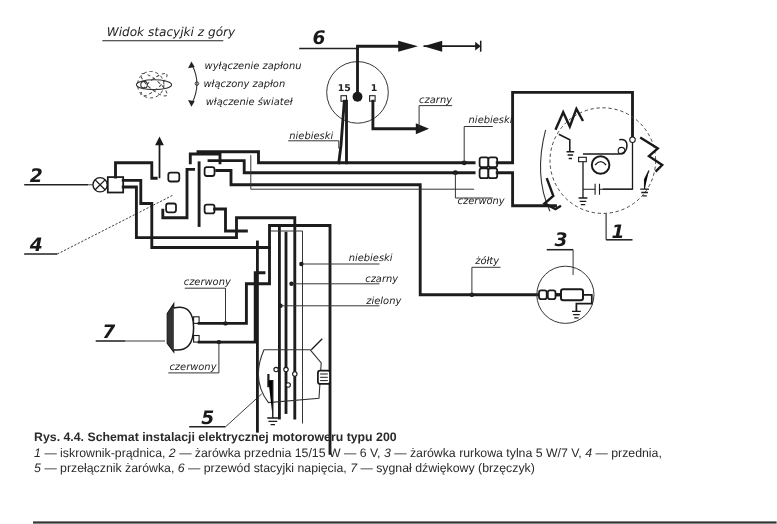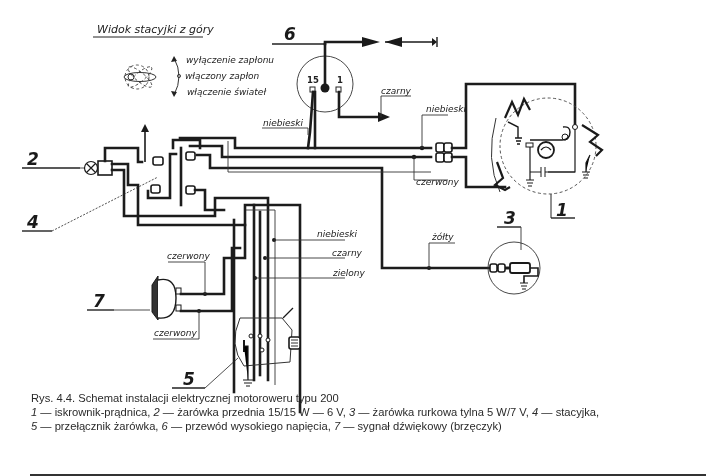--- a/index.html
+++ b/index.html
@@ -5,21 +5,21 @@
   html, body { margin:0; padding:0; background:#fff; }
   body { width:706px; height:476px; position:relative; overflow:hidden; font-family:"Liberation Sans", sans-serif; color:#1a1a1a; }
   #schematic { position:absolute; left:0; top:0; width:706px; height:476px; }
   .w { fill:none; stroke:#1c1c1c; stroke-width:2.6; stroke-linejoin:miter; stroke-linecap:square; }
   .thin { fill:none; stroke:#333; stroke-width:0.9; }
   .dash { fill:none; stroke:#444; stroke-width:0.9; stroke-dasharray:3 2.5; }
   .hand { font-family:"DejaVu Sans", sans-serif; font-style:italic; font-size:9px; fill:#222; }
   .num { font-family:"DejaVu Sans", sans-serif; font-style:italic; font-weight:bold; font-size:17px; fill:#1a1a1a; }
   .title-hand { font-family:"DejaVu Sans", sans-serif; font-style:italic; font-size:11px; fill:#222; }
   .caption { position:absolute; left:31px; top:391px; width:670px; font-family:"Liberation Sans", sans-serif; font-size:11.2px; line-height:14px; color:#2a2a2a; }
-  .caption .cap-title { font-weight:normal; }
+  .caption .cap-title { font-weight:bold; }
   .bottom-rule { position:absolute; left:30px; top:474px; width:676px; height:2px; background:#333; }
 </style>
 </head>
 <body>
 
 <svg id="schematic" viewBox="0 0 706 476" xmlns="http://www.w3.org/2000/svg">
 
   <g>
     <text class="title-hand" x="97" y="33">Widok stacyjki z góry</text>
     <line x1="93" y1="37" x2="203" y2="37" stroke="#222" stroke-width="1"></line>
@@ -201,20 +201,20 @@
     <circle cx="262" cy="350" r="2" fill="#fff" stroke="#1a1a1a" stroke-width="1"></circle>
     <text class="num" x="183" y="385">5</text>
     <line x1="172" y1="388" x2="205" y2="388" stroke="#222" stroke-width="1.4"></line>
     <line x1="205" y1="388" x2="238" y2="358" stroke="#222" stroke-width="0.8"></line>
   </g>
 </svg>
 
 <div class="caption">
   <div class="cap-title">Rys. 4.4. Schemat instalacji elektrycznej motoroweru typu 200</div>
   <div>
-    <i>1</i><span> — iskrownik-prądnica, </span><i>2</i><span> — żarówka przednia 15/15 W — 6 V, </span><i>3</i><span> — żarówka rurkowa tylna 5 W/7 V, </span><i>4</i><span> — stacyjka,</span>
+    <i>1</i><span> — iskrownik-prądnica, </span><i>2</i><span> — żarówka przednia 15/15 W — 6 V, </span><i>3</i><span> — żarówka rurkowa tylna 5 W/7 V, </span><i>4</i><span> — przednia,</span>
   </div>
   <div>
-    <i>5</i><span> — przełącznik żarówka, </span><i>6</i><span> — przewód wysokiego napięcia, </span><i>7</i><span> — sygnał dźwiękowy (brzęczyk)</span>
+    <i>5</i><span> — przełącznik żarówka, </span><i>6</i><span> — przewód stacyjki napięcia, </span><i>7</i><span> — sygnał dźwiękowy (brzęczyk)</span>
   </div>
 </div>
 
 <div class="bottom-rule"></div>
 
 </body></html>

